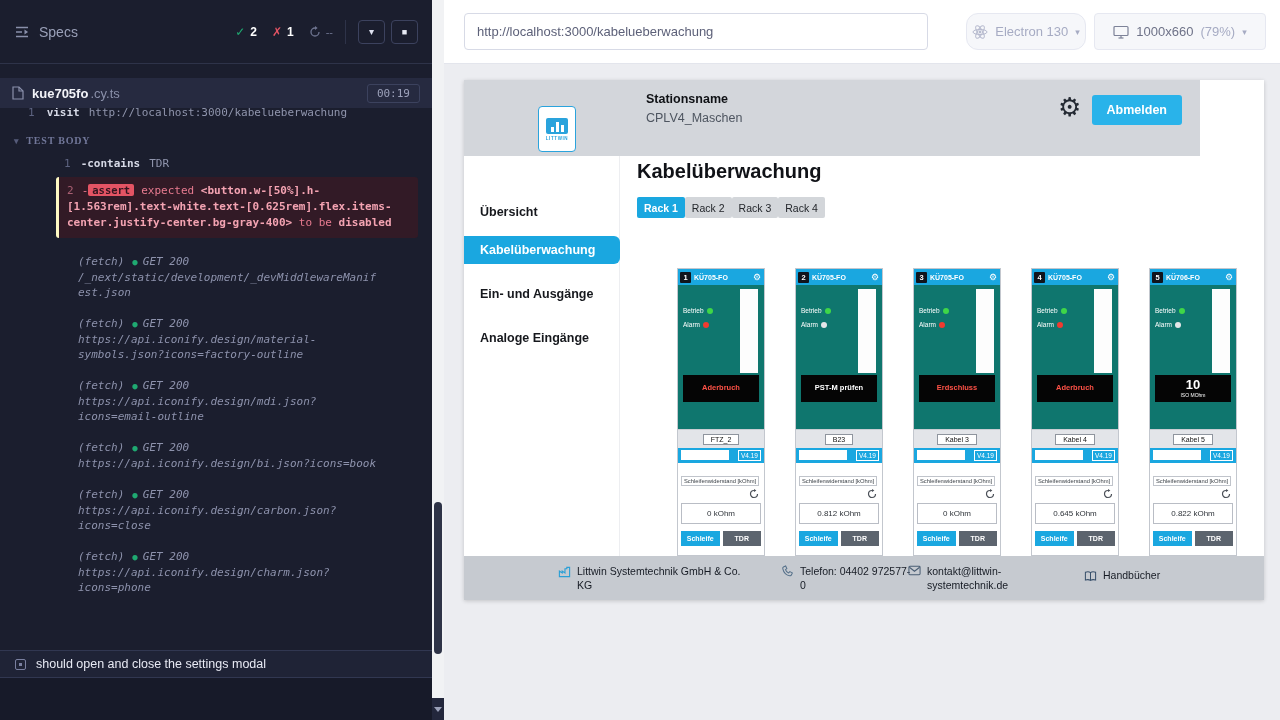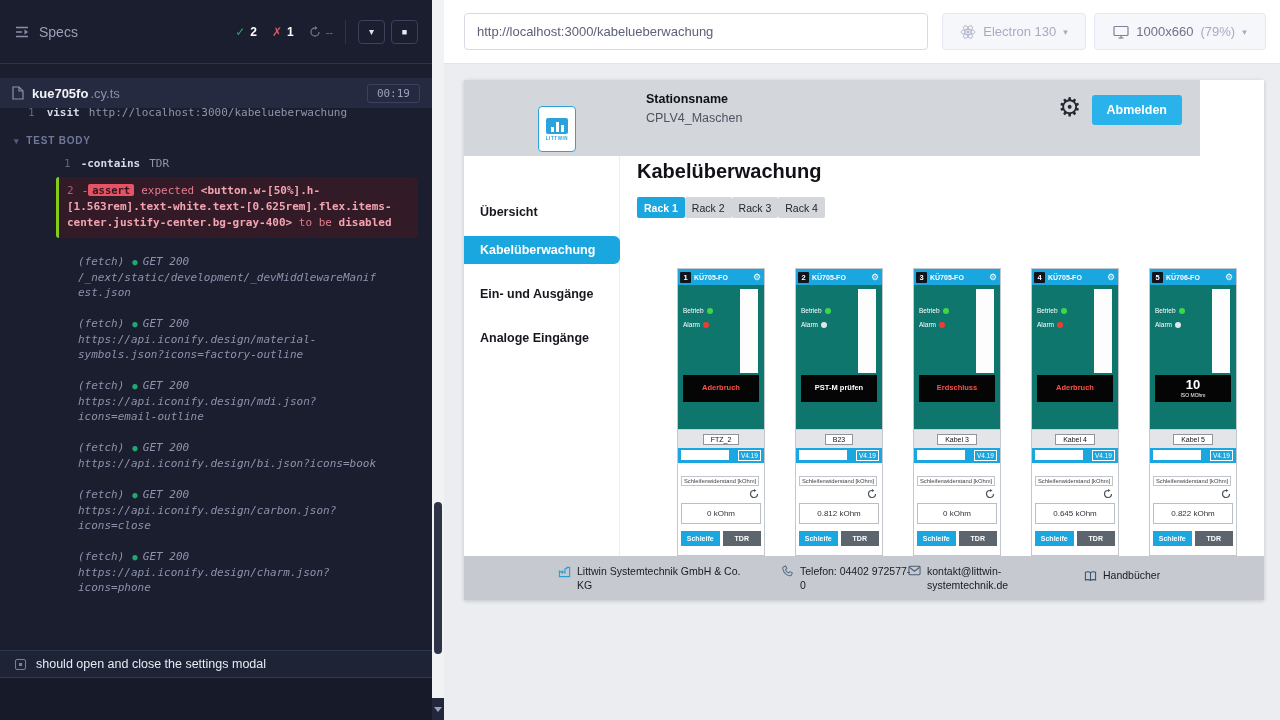--- a/index.html
+++ b/index.html
@@ -20,25 +20,25 @@
   .cy-iconbtn { width:27px; height:24px; border:1px solid #3c425e; border-radius:4px; background:transparent; color:#dfe2f0; font-size:10px; display:flex; align-items:center; justify-content:center; cursor:pointer; }
   .cy-specbar { position:absolute; top:78px; left:0; right:0; height:30px; background:#262a40; display:flex; align-items:center; padding:0 12px; gap:8px; }
   .spec-name { font-size:13px; font-weight:700; color:#f2f3f8; }
   .spec-ext { font-size:13px; color:#8a90aa; margin-left:-6px; }
   .spec-timer { margin-left:auto; border:1px solid #3c425e; border-radius:3px; padding:2px 9px; font-family:"DejaVu Sans Mono",monospace; font-size:11px; color:#9ca1ba; }
   .cy-log { position:absolute; top:108px; left:0; right:0; bottom:70px; overflow:hidden; font-family:"DejaVu Sans Mono",monospace; font-size:11px; }
   .e-visit { margin-top:-2px; padding-left:28px; white-space:nowrap; }
   .lnum { color:#5d6380; margin-right:12px; }
   .cmd { color:#d6d9e6; font-weight:600; }
   .arg { color:#9095ad; margin-left:9px; }
-  .e-section { margin:16px 0 0 14px; font-size:10px; font-weight:700; letter-spacing:.8px; color:#717799; font-family:Liberation Sans, sans-serif; }
+  .e-section { margin:16px 0 0 14px; font-size:10px; font-weight:700; letter-spacing:.8px; color:#717799; font-family:Liberation Serif, serif; }
   .e-section .chv { color:#565c7a; margin-right:7px; font-size:9px; }
   .e-contains { margin-top:11px; padding-left:64px; }
   .e-contains .lnum { margin-right:10px; }
-  .e-assert { margin:7px 14px 0 56px; background:#321a26; border-left:3px solid #84cc16; border-radius:3px; padding:5px 8px 7px 8px; line-height:16px; color:#e87b90; overflow-wrap:break-word; }
+  .e-assert { margin:7px 14px 0 56px; background:#321a26; border-left:3px solid #fef9c3; border-radius:3px; padding:5px 8px 7px 8px; line-height:16px; color:#e87b90; overflow-wrap:break-word; }
   .e-assert .lnum { color:#a85f72; margin-right:8px; }
   .a-badge { background:#e45464; color:#351520; font-weight:700; border-radius:2px; padding:0 4px; font-size:10.5px; margin-right:7px; }
   .a-bold { color:#f4a3b2; font-weight:700; }
   .e-fetch { margin:16px 0 0 78px; width:300px; font-style:italic; line-height:15px; color:#8d92ac; overflow-wrap:break-word; word-break:break-word; cursor:pointer; }
   .gdot { color:#1fa971; font-style:normal; font-size:9px; margin:0 5px 0 8px; }
   .cy-next { position:absolute; top:650px; left:0; right:0; height:28px; background:#1f2336; border-top:1px solid #313751; border-bottom:1px solid #313751; display:flex; align-items:center; gap:10px; padding:0 15px; font-size:12.5px; color:#e8eaf4; cursor:pointer; }
   .nt-icon { width:11px; height:11px; border:1px solid #7a80a0; border-radius:2px; display:flex; align-items:center; justify-content:center; flex:0 0 auto; }
   .nt-icon i { width:3px; height:3px; background:#7a80a0; }
   .cy-below { position:absolute; top:678px; left:0; right:0; bottom:0; background:#171a29; }
 
@@ -46,21 +46,21 @@
   .cy-scroll { position:absolute; left:432px; top:0; width:12px; height:720px; background:#f1f2f4; }
   .cy-thumb { position:absolute; left:2px; top:502px; width:8px; height:152px; border-radius:4px; background:#2e3347; }
   .cy-scroll-cap { position:absolute; left:0; bottom:0; width:12px; height:22px; background:#23273c; display:flex; align-items:center; justify-content:center; }
   .cy-scroll-cap .tri { width:0; height:0; border-left:4px solid transparent; border-right:4px solid transparent; border-top:5px solid #9aa0b8; }
 
   
   .right { position:absolute; left:444px; top:0; width:836px; height:720px; background:#ecedf1; }
   .topbar { position:absolute; top:0; left:0; right:0; height:64px; background:#fff; border-bottom:1px solid #e3e5ec; display:flex; align-items:center; padding:0 14px 0 20px; gap:8px; }
   .url-input { width:464px; height:37px; border:1px solid #d7dae6; border-radius:4px; padding:0 12px; font-size:13px; color:#5d6179; font-family:"Liberation Sans",sans-serif; outline:none; background:#fff; }
   .sel { height:37px; background:#f6f7fa; border:1px solid #e6e8f1; border-radius:4px; display:flex; align-items:center; justify-content:center; gap:7px; font-size:13px; cursor:pointer; }
-  .sel-browser { margin-left:auto; width:144px; color:#a6abc3; }
+  .sel-browser { margin-left:auto; width:120px; color:#a6abc3;border-radius:12px; }
   .sel-viewport { width:172px; }
   .vp-size { color:#6e7288; }
   .vp-zoom { color:#a6abc3; }
   .sel .chv { font-size:9px; color:#a6abc3; }
 
   .stage { position:absolute; top:64px; left:0; right:0; bottom:0; background:#ecedf1; }
   .viewport { position:absolute; left:20px; top:16px; width:800px; height:520px; background:#fff; box-shadow:0 1px 4px rgba(0,0,0,.18); overflow:hidden; }
 
   
   .app-header { position:absolute; top:0; left:0; width:736px; height:76px; background:#d3d6db; }

